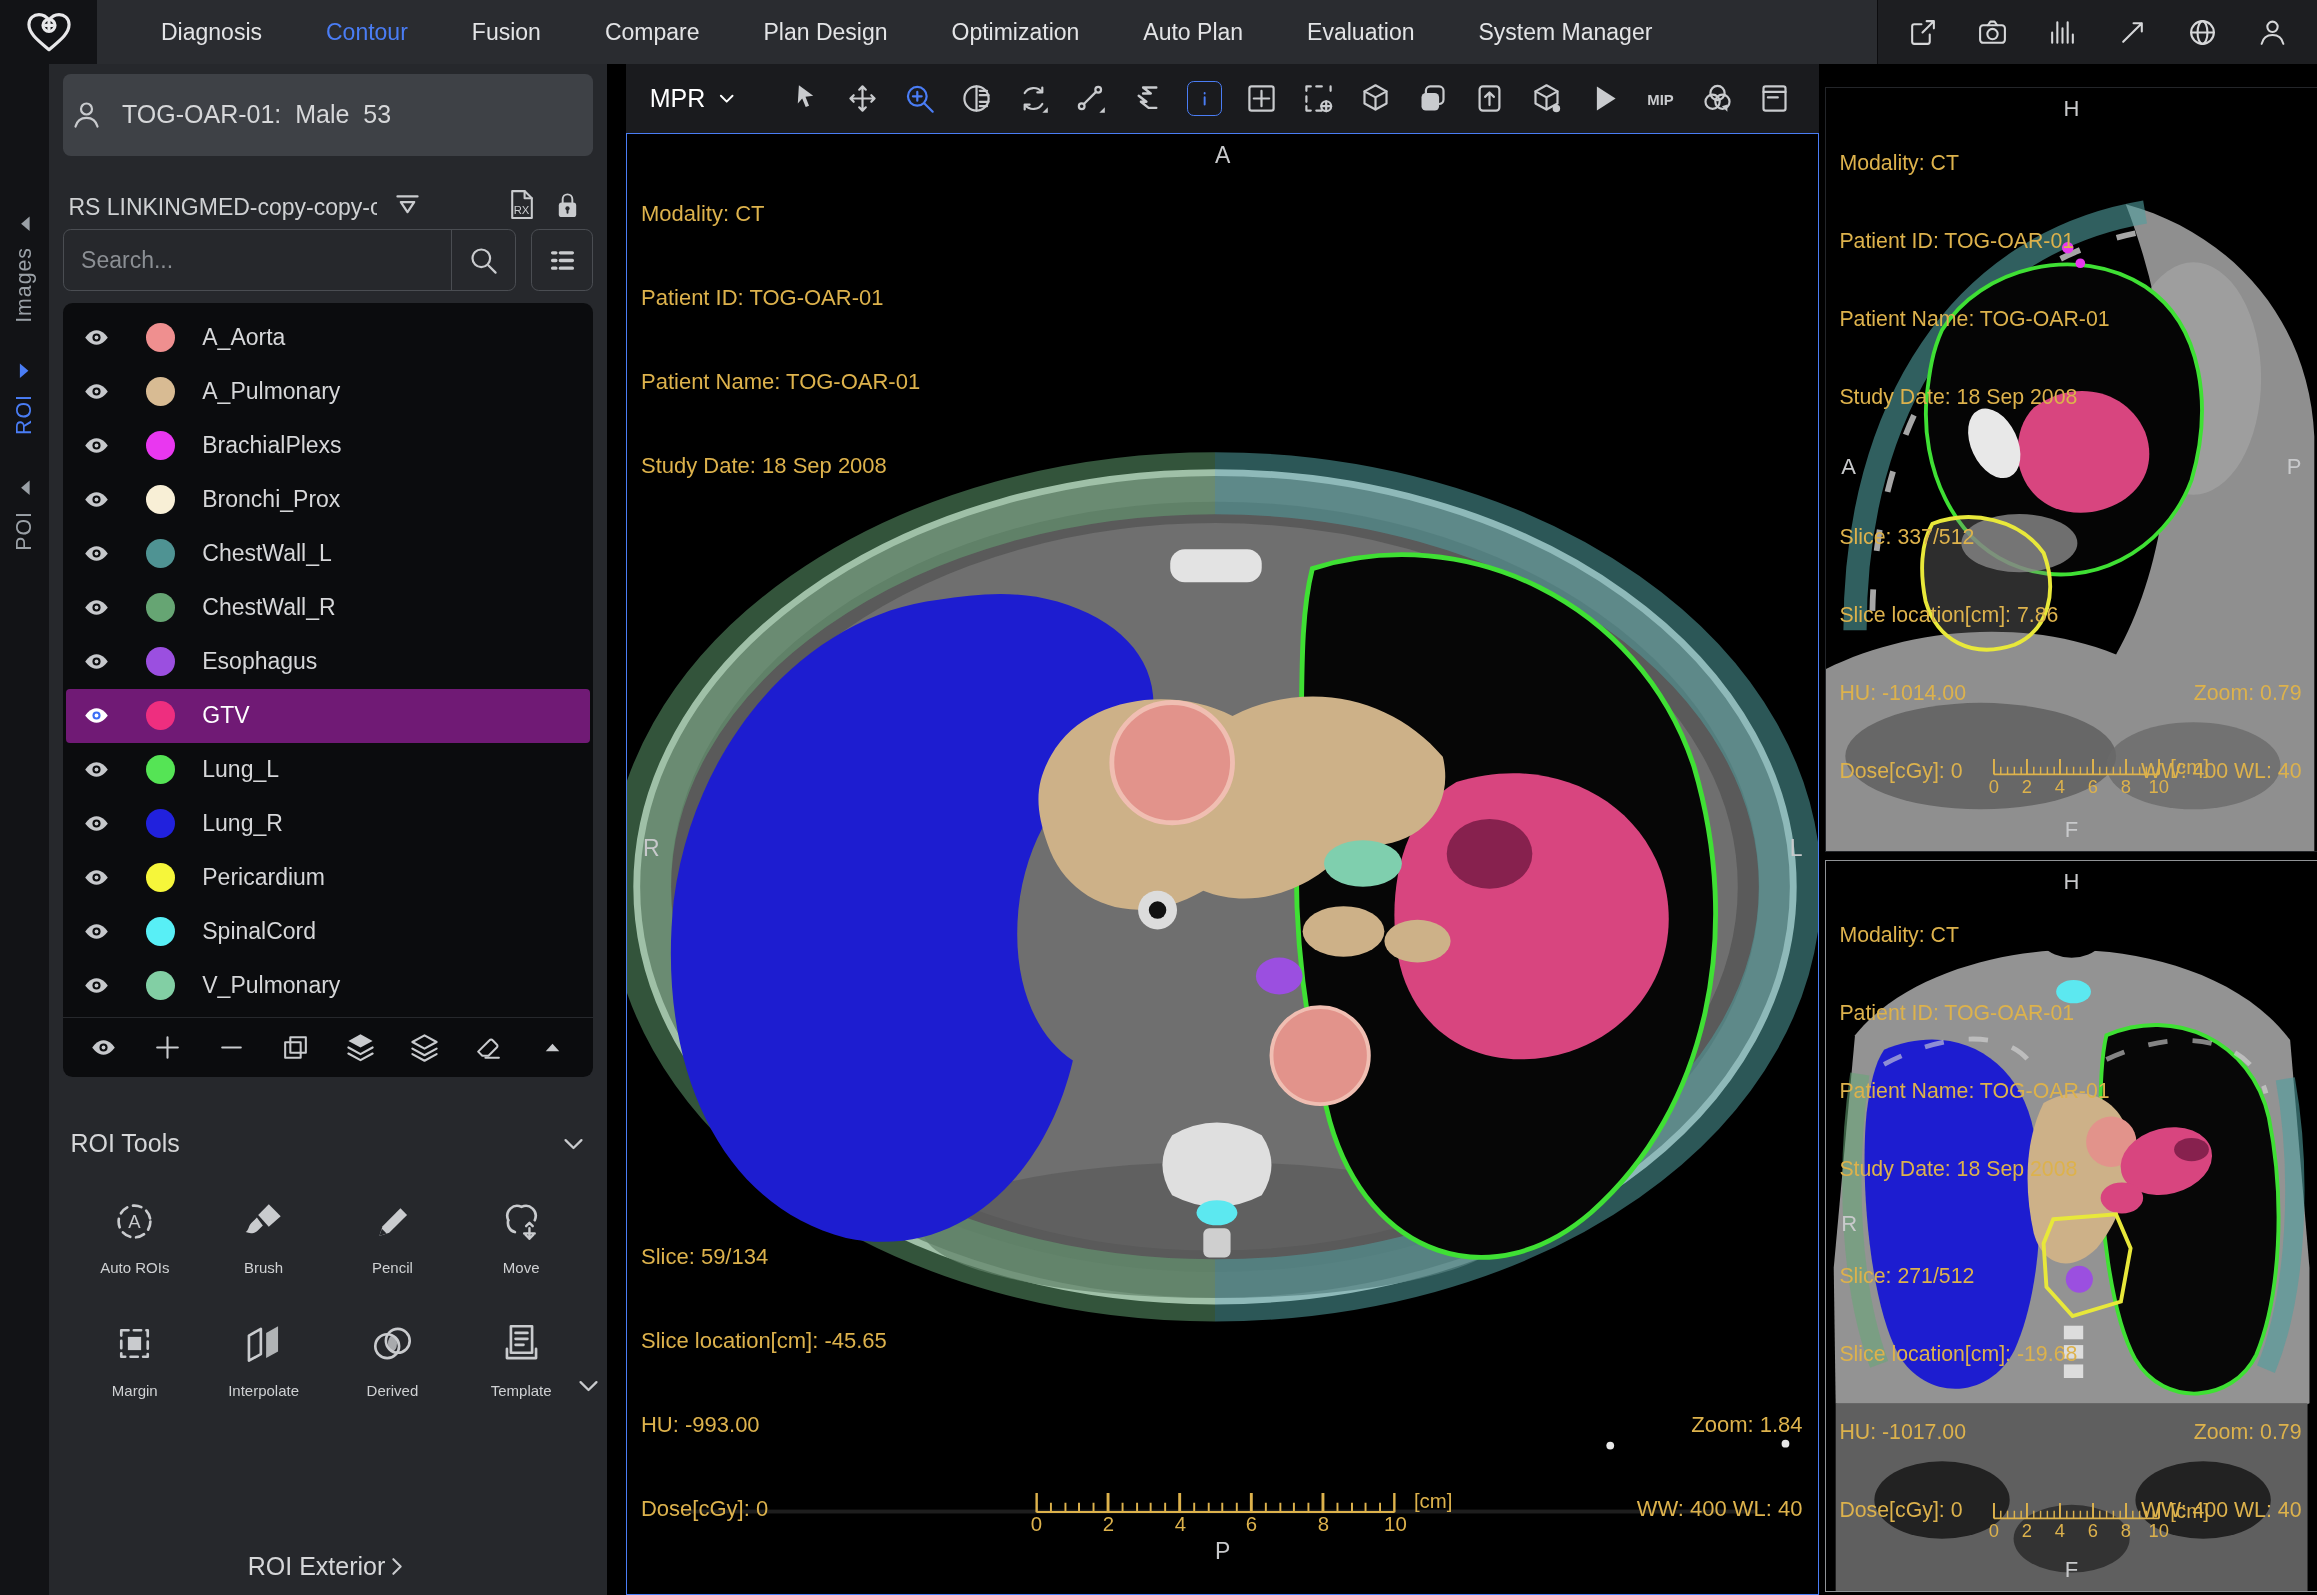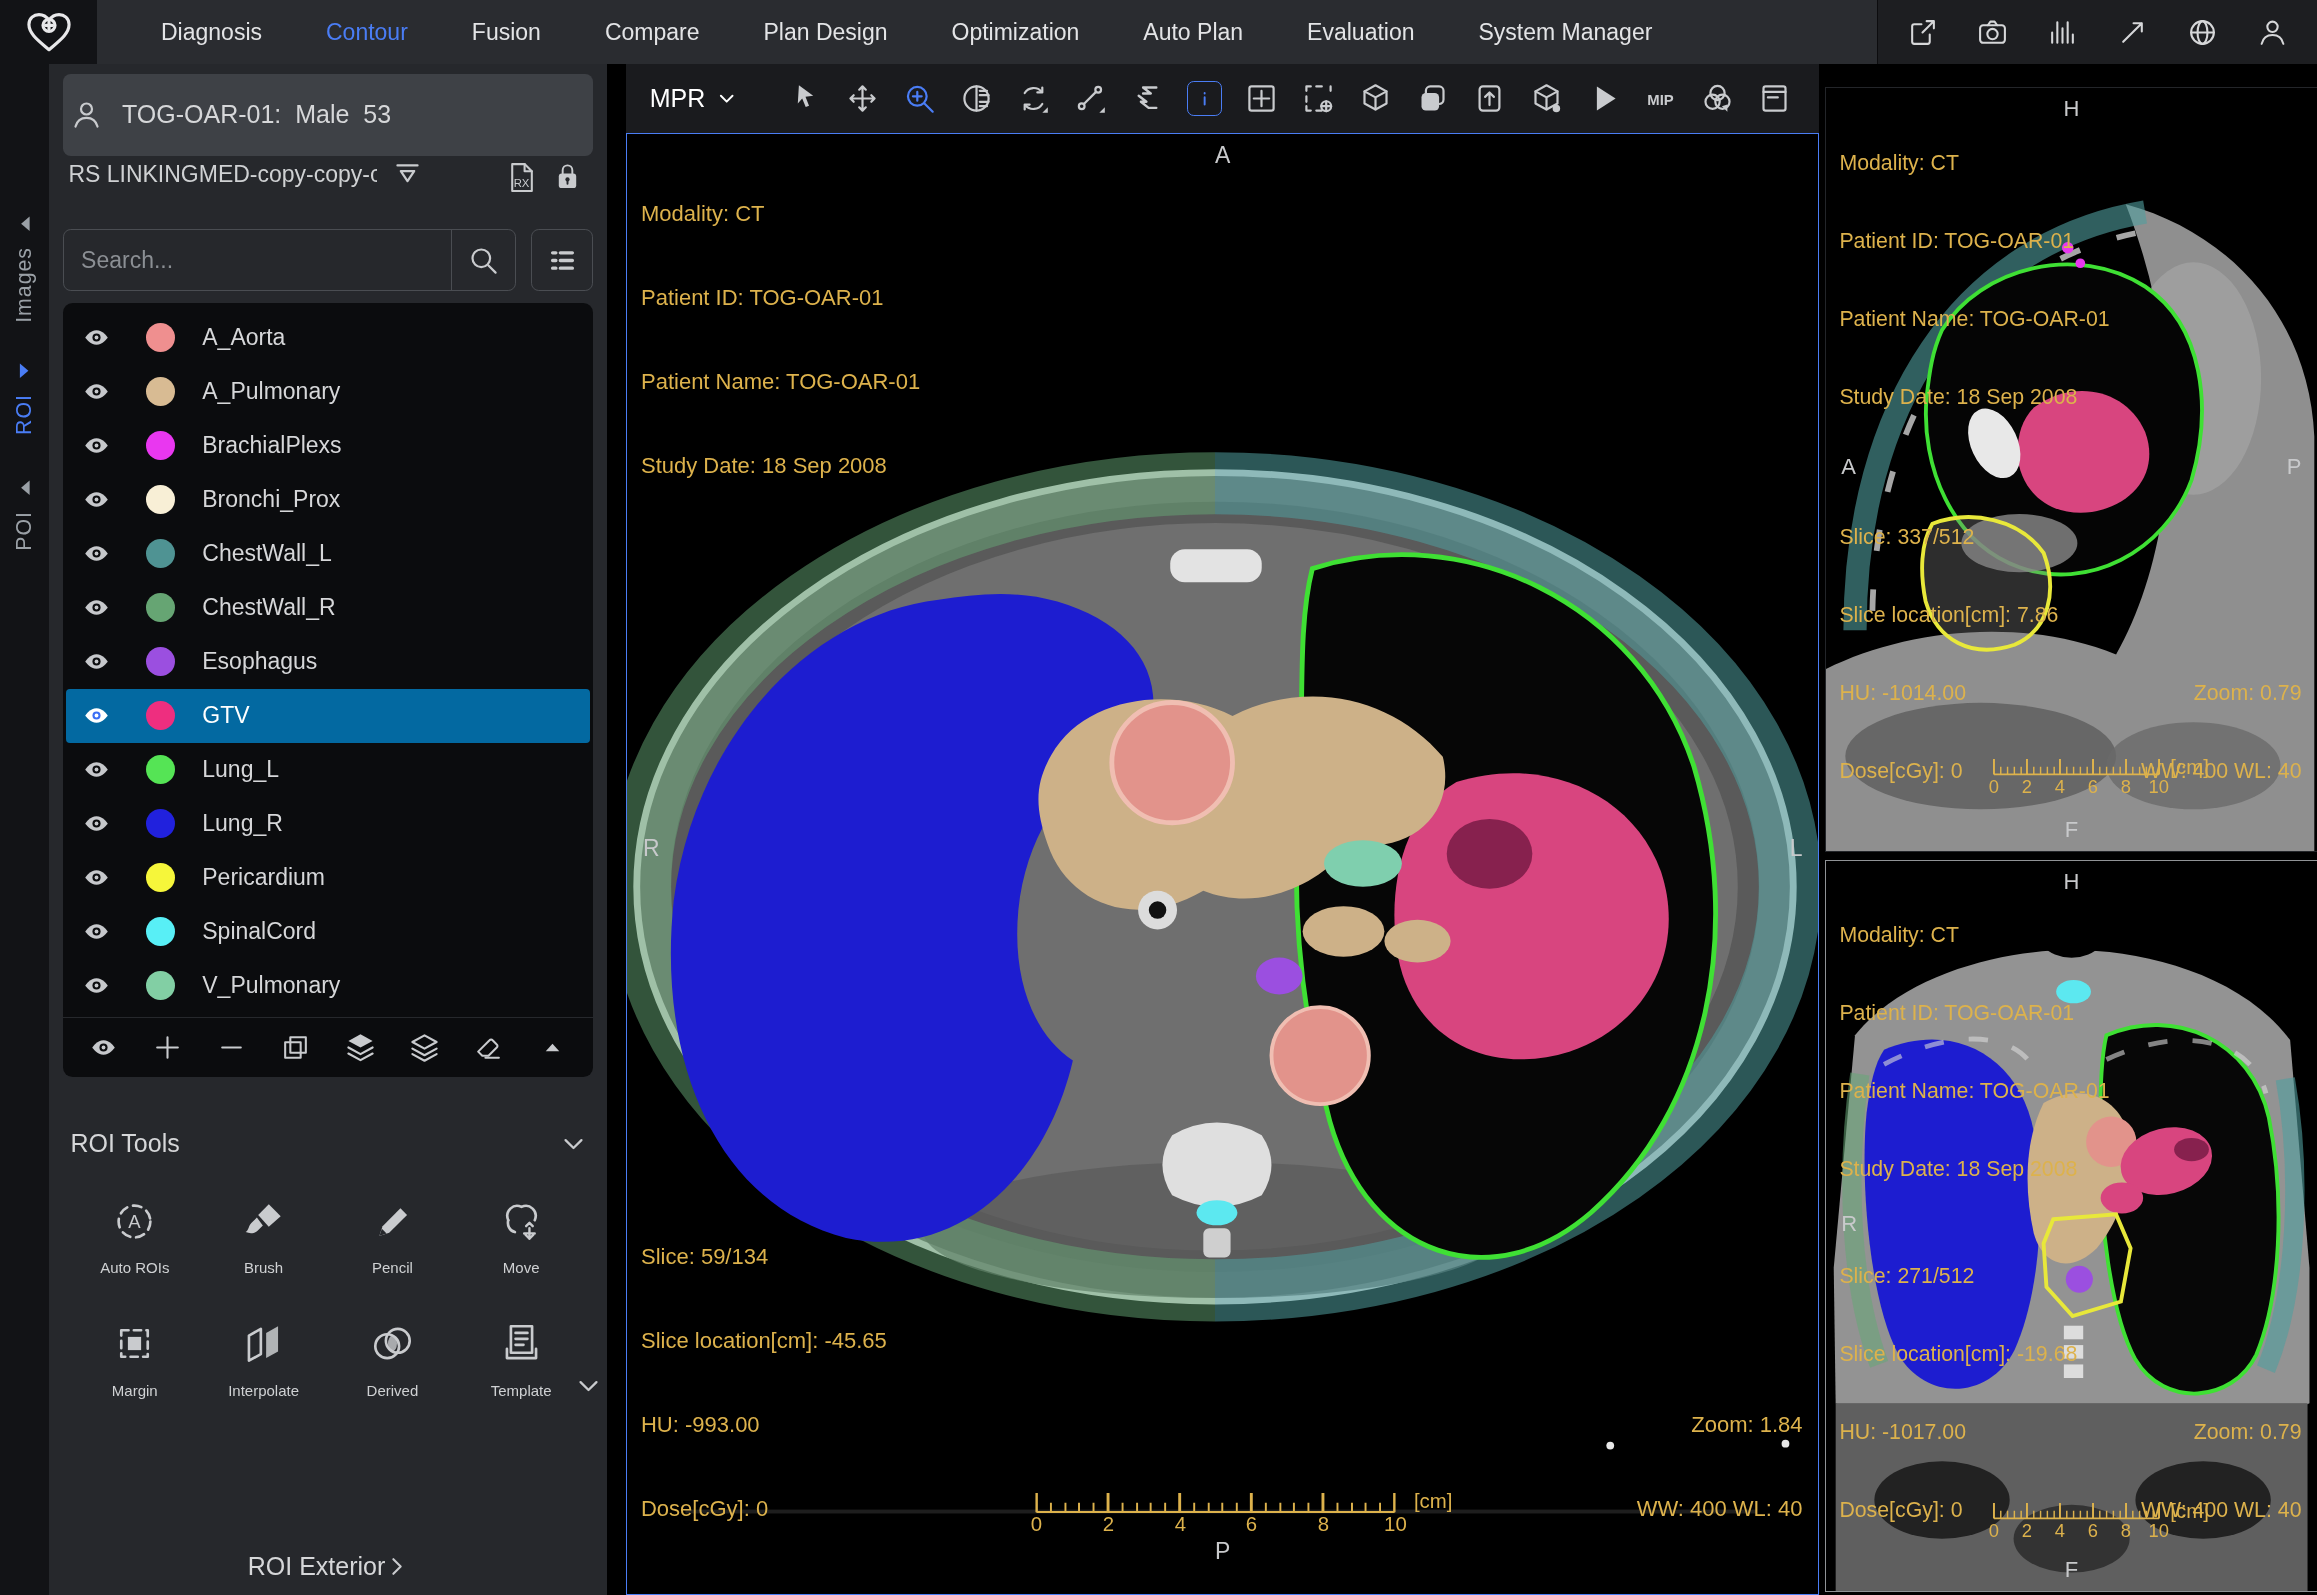--- a/index.html
+++ b/index.html
@@ -17,35 +17,35 @@
 
 .content{flex:1;display:flex;background:#000;min-height:0}
 .rail{width:49px;background:#121316;display:flex;flex-direction:column;align-items:center;padding-top:136px;flex:none}
 .vtext{writing-mode:vertical-rl;transform:rotate(180deg);font-size:21.3px;color:#9aa0a6;letter-spacing:1px}
 .vtext.active{color:#4a7df5}
 .rail .chev{color:#9aa0a6;margin:13.6px 0}
 
 .sidebar{width:558px;background:#26282c;display:flex;flex-direction:column;padding:9.7px 13.6px 9.7px;flex:none}
 .patient-bar{height:82px;background:#3e4146;border-radius:7.8px;display:flex;align-items:center;gap:19.4px;padding:0 7px;font-size:25px;color:#d6d7d9;white-space:pre;flex:none}
 .patient-bar svg{color:#c9cbce}
-.rs-row{height:60px;display:flex;align-items:flex-start;gap:15.5px;padding:0 5.8px;margin-top:5.8px;flex:none}
+.rs-row{height:60px;display:flex;align-items:flex-end;gap:15.5px;padding:0 5.8px;margin-top:5.8px;flex:none}
 .rs-name{font-size:23px;color:#cfd1d3;white-space:nowrap;overflow:hidden;max-width:309px}
 .rs-row .dd{color:#c9cbce}
 .rs-row .rx{margin-left:auto;color:#c9cbce}
 .rs-row .lk{color:#c9cbce;margin-right:5.8px}
 .search-row{display:flex;gap:15.5px;margin-top:7.8px;flex:none}
 .search-box{flex:1;height:62px;border:1px solid #4a4d52;border-radius:7.8px;display:flex;align-items:center;background:#26282c;overflow:hidden}
 .search-input{flex:1;background:transparent;border:0;outline:0;color:#d9dadc;font-size:23px;padding:0 17.5px;min-width:0;font-family:"Liberation Sans",sans-serif}
 .search-input::placeholder{color:#8b8f94}
 .search-btn{width:64px;align-self:stretch;border-left:1px solid #4a4d52;display:flex;align-items:center;justify-content:center;color:#c9cbce}
 .listview-btn{width:62px;height:62px;border:1px solid #4a4d52;border-radius:7.8px;display:flex;align-items:center;justify-content:center;color:#c9cbce;flex:none}
 .roi-panel{margin-top:11.6px;background:#0b0c0e;border-radius:9.7px;display:flex;flex-direction:column;flex:none}
 .roi-list{padding:7.8px 3.9px 3.9px}
 .roi-row{height:54px;display:flex;align-items:center;padding-left:15.5px;color:#d6d7d9;border-radius:3.9px;--eyebg:#0b0c0e}
-.roi-row.selected{background:#0369a1;color:#fff;--eyebg:#3b6ef5}
+.roi-row.selected{background:#701a75;color:#fff;--eyebg:#3b6ef5}
 .roi-eye{width:43px;display:flex;color:#c6c8cb}
 .roi-row.selected .roi-eye{color:#fff}
 .roi-dot{width:29px;height:29px;border-radius:50%;margin:0 27px 0 21.3px;flex:none}
 .roi-name{font-size:23px}
 .list-toolbar{height:60px;border-top:1px solid #26282c;display:flex;align-items:center;justify-content:space-between;padding:0 23px;color:#c6c8cb}
 .tools-section{margin-top:52px;padding:0 7.8px;flex:none}
 .tools-header{display:flex;justify-content:space-between;align-items:center;font-size:25px;color:#d6d7d9}
 .tools-header .chev{color:#c9cbce}
 .tools-grid{display:grid;grid-template-columns:repeat(4,1fr);row-gap:45px;margin-top:41px}
 .tool{display:flex;flex-direction:column;align-items:center;gap:15.5px;color:#c9cbce;position:relative}

